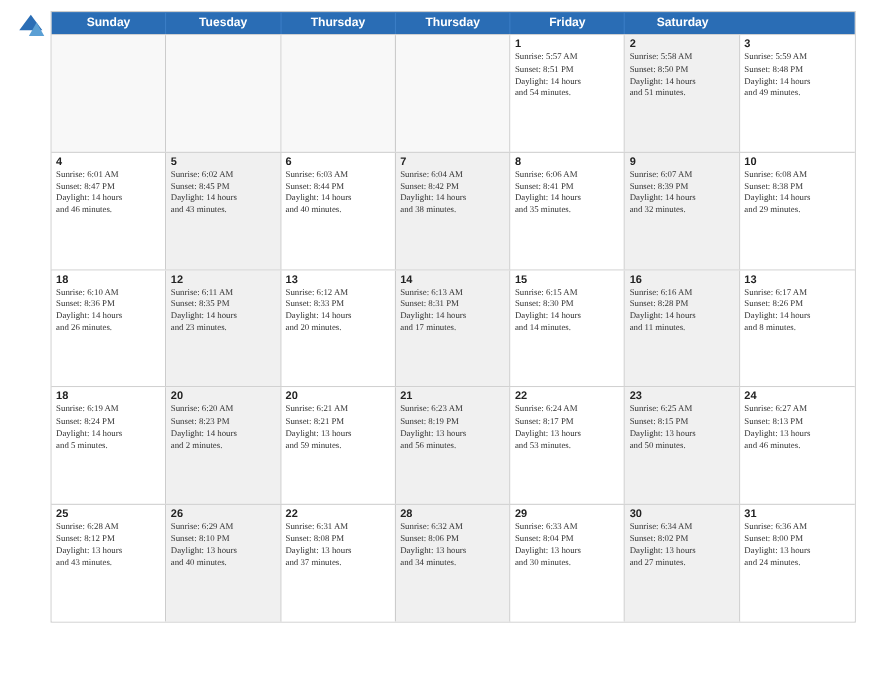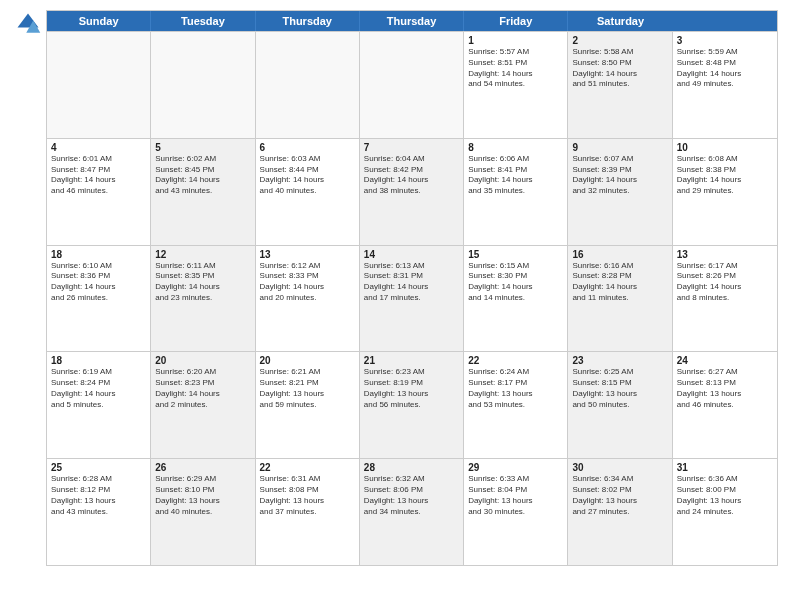--- a/index.html
+++ b/index.html
@@ -101,20 +101,21 @@
     .day-number {
       font-size: 10px;
       font-weight: bold;
       color: #222;
       margin-bottom: 1px;
     }
     .cell-text {
       font-size: 8px;
       color: #333;
       line-height: 1.35;
+      font-family: Liberation Serif, serif;
     }
   </style>
 </head>
 <body>
 
 <div class="page">
   <div class="header">
     <div class="logo">
       <svg class="logo-icon" viewBox="0 0 32 32" xmlns="http://www.w3.org/2000/svg">
         <polygon points="16,4 28,20 4,20" fill="#2a6db5"></polygon>

